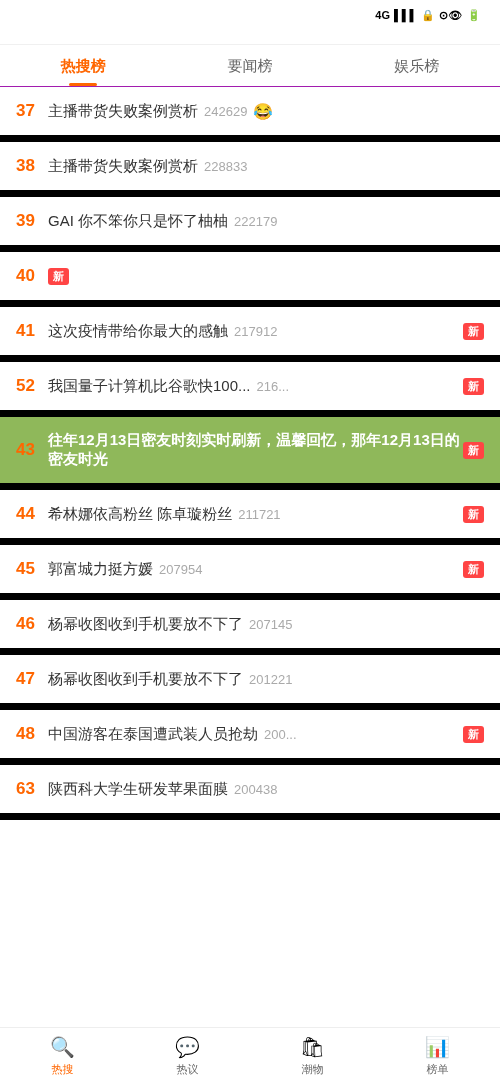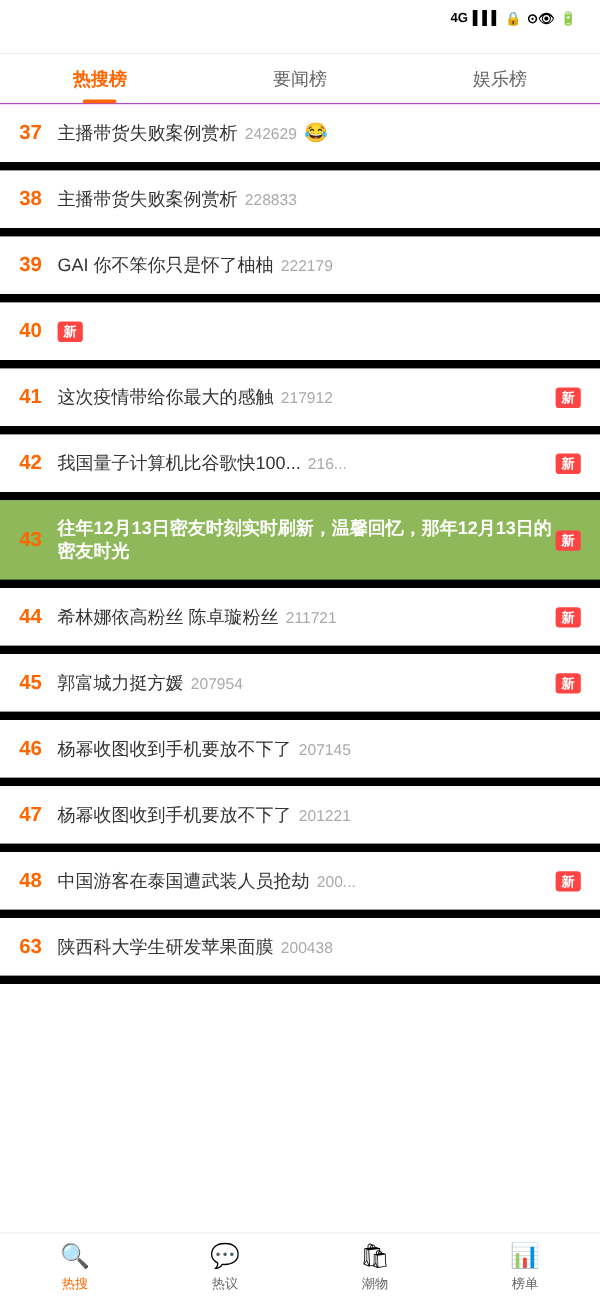--- a/index.html
+++ b/index.html
@@ -206,21 +206,21 @@
     </div>
     <div class="list-item">
       <div class="item-rank">41</div>
       <div class="item-content">
         <span class="item-title">这次疫情带给你最大的感触</span>
         <span class="item-count">217912</span>
       </div>
       <span class="badge-new">新</span>
     </div>
     <div class="list-item">
-      <div class="item-rank">42</div>
+      <div class="item-rank">52</div>
       <div class="item-content">
         <span class="item-title">我国量子计算机比谷歌快100...</span>
         <span class="item-count">216...</span>
       </div>
       <span class="badge-new">新</span>
     </div>
     <div class="list-item highlight">
       <div class="item-rank">43</div>
       <div class="item-content">
         <span class="item-title">往年12月13日密友时刻实时刷新，温馨回忆，那年12月13日的密友时光</span>

